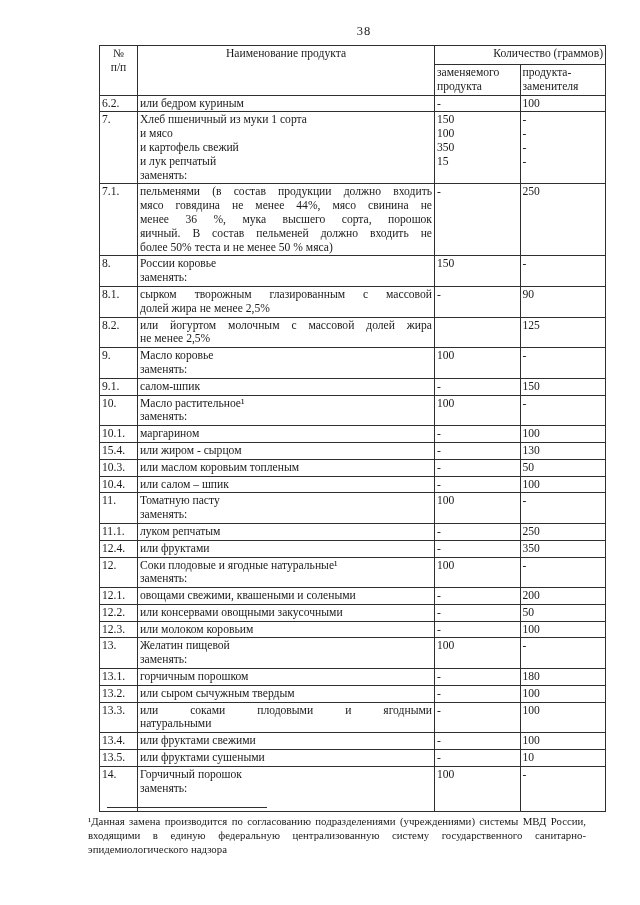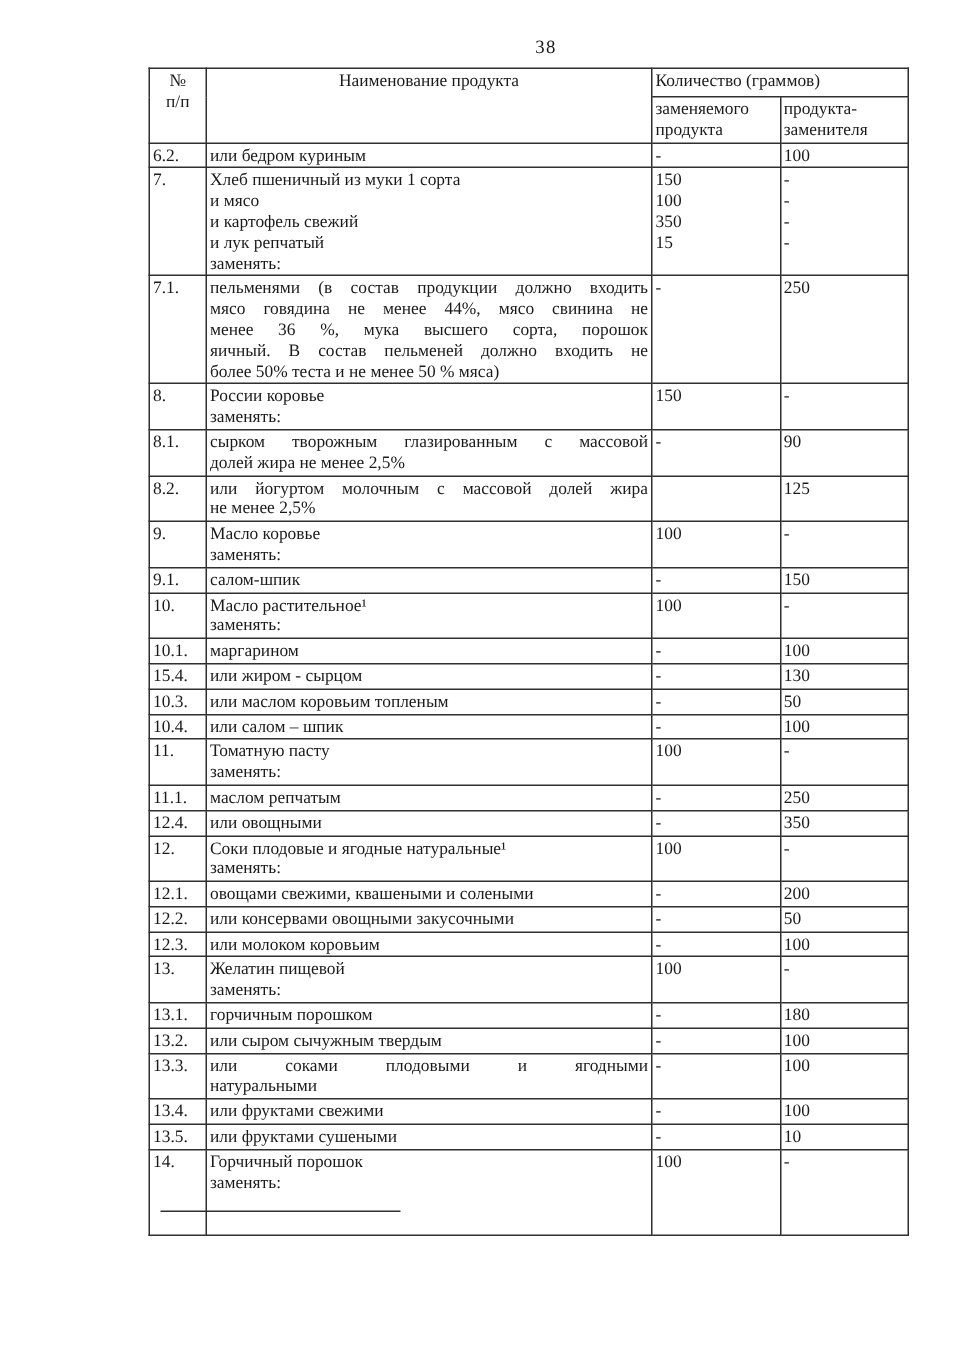--- a/index.html
+++ b/index.html
@@ -29,29 +29,29 @@
   }
   table.sub th,table.sub td{
     border:1px solid var(--line);
     vertical-align:top;
     font-weight:normal;
     padding:1px 2px 1px 2px;
     overflow:hidden;
   }
   th.h-num{width:33px;text-align:center;padding-top:2px;}
   th.h-name{width:292px;text-align:center;padding-top:2px;}
-  th.h-qty{text-align:left;height:16px;}
+  th.h-qty{text-align:right;height:16px;}
   th.h-sub{text-align:left;padding:1px 2px 4px 6px;}
   th.h-rep{width:87px;}
   th.h-repl{width:94px;}
   td.num{padding-left:1px;white-space:nowrap;}
   td.name{padding-left:8px;padding-right:6px;}
   td.val{padding-left:7px;}
   .spread{text-align:justify;text-align-last:justify;}
-  tbody tr:last-child td{padding-bottom:28px;}
+  tbody tr:last-child td{padding-bottom:16px;}
   .footnote-rule{
     position:absolute;left:63px;top:807px;width:160px;height:0;
     border-top:1px solid var(--line);
   }
   .footnote{
     position:absolute;left:44px;top:814px;width:498px;
     font-size:10.8px;line-height:14px;
   }
   .footnote div{min-height:14px;}
 </style>
@@ -260,33 +260,33 @@
           <td class="val">
             <div>100</div>
           </td>
           <td class="val">
             <div>-</div>
           </td>
         </tr>
         <tr>
           <td class="num">11.1.</td>
           <td class="name">
-            <div>маслом репчатым</div>
+            <div>луком репчатым</div>
           </td>
           <td class="val">
             <div>-</div>
           </td>
           <td class="val">
             <div>250</div>
           </td>
         </tr>
         <tr>
           <td class="num">12.4.</td>
           <td class="name">
-            <div>или овощными</div>
+            <div>или фруктами</div>
           </td>
           <td class="val">
             <div>-</div>
           </td>
           <td class="val">
             <div>350</div>
           </td>
         </tr>
         <tr>
           <td class="num">12.</td>
@@ -421,14 +421,19 @@
             <div>100</div>
           </td>
           <td class="val">
             <div>-</div>
           </td>
         </tr>
       </tbody>
   </table>
 
   <div class="footnote-rule"></div>
+  <div class="footnote">
+      <div class="spread">¹Данная замена производится по согласованию подразделениями (учреждениями) системы МВД России,</div>
+      <div class="spread">входящими в единую федеральную централизованную систему государственного санитарно-</div>
+      <div>эпидемиологического надзора</div>
+    </div>
 
 </div>
 
 </body></html>

